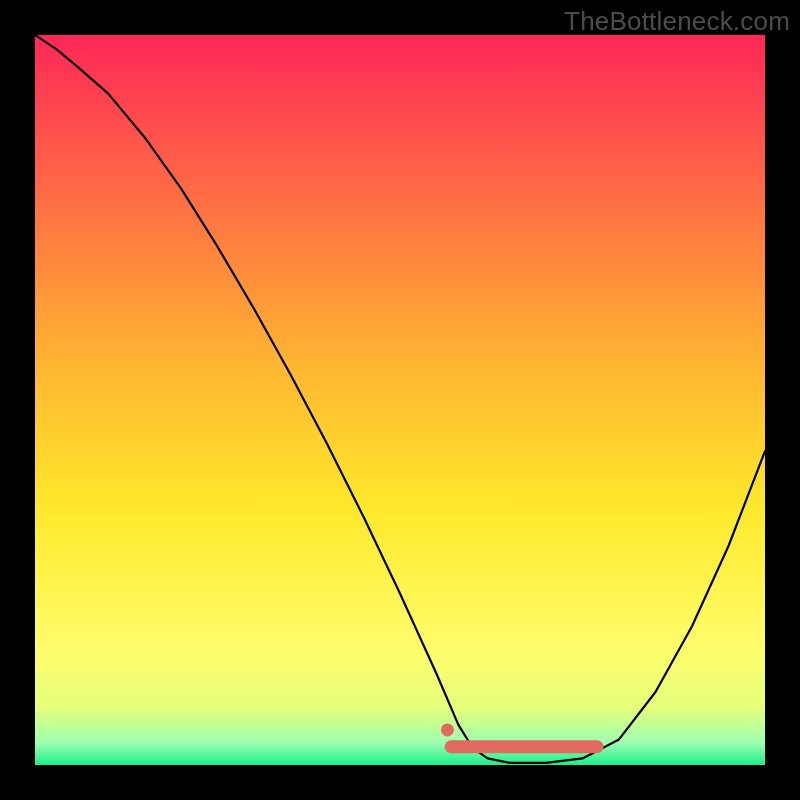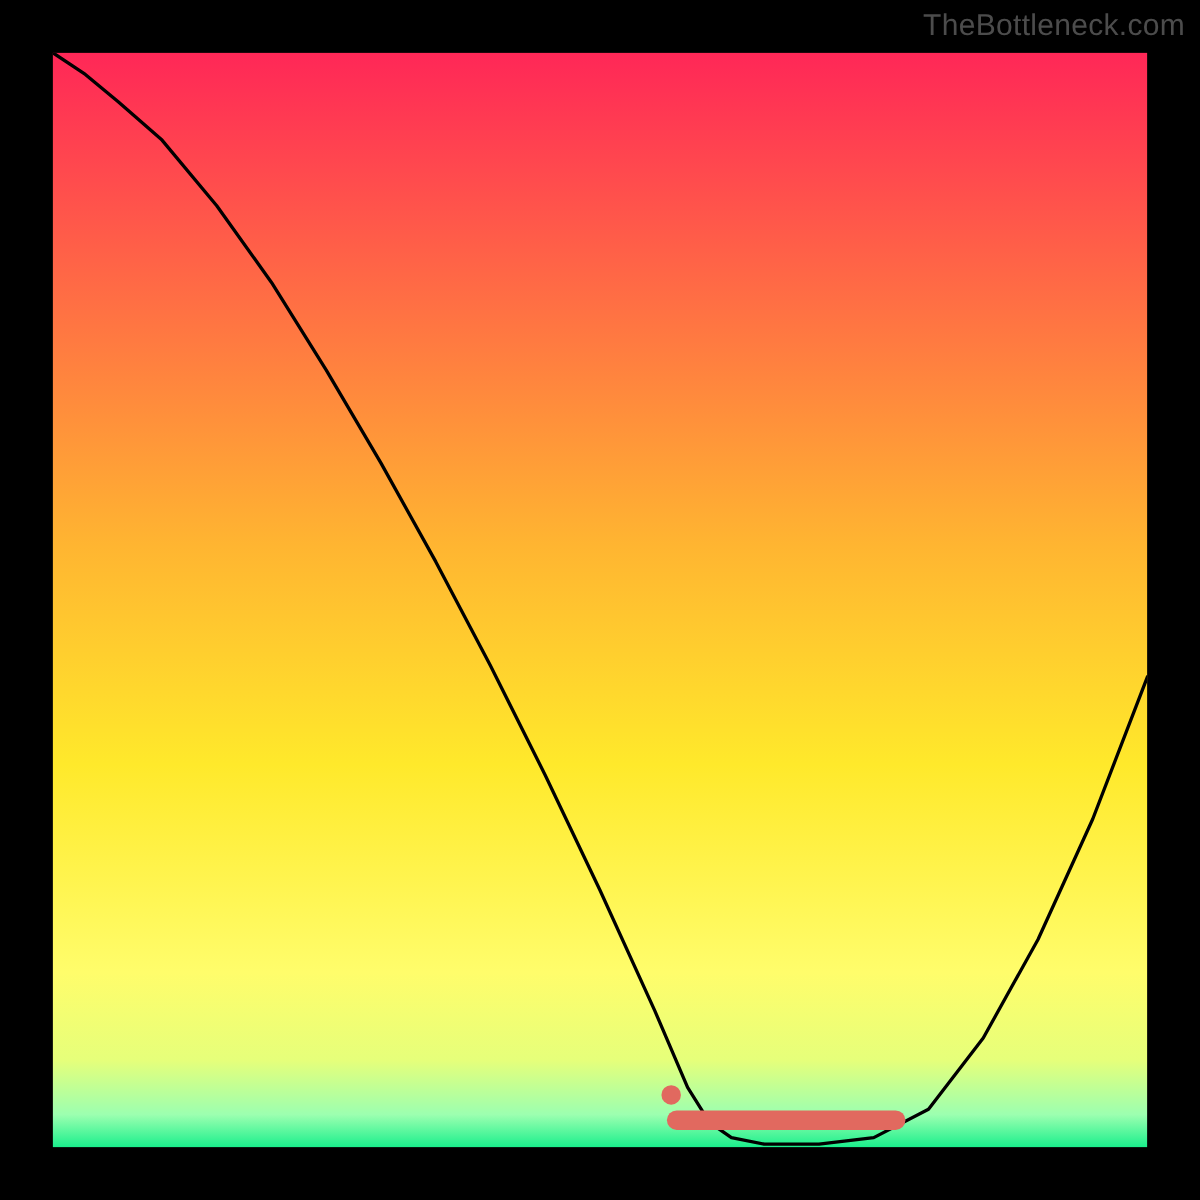--- a/index.html
+++ b/index.html
@@ -3,21 +3,21 @@
 <meta charset="utf-8">
 <style>
   * { margin: 0; padding: 0; box-sizing: border-box; }
   html, body { width: 800px; height: 800px; overflow: hidden; background: #000; }
   .container { position: relative; width: 800px; height: 800px; background: #000; }
   .watermark {
     position: absolute;
     top: 6px;
     right: 10px;
     font-family: Arial, Helvetica, sans-serif;
-    font-size: 20px;
+    font-size: 26px;
     color: #4c4c4c;
     letter-spacing: 0.2px;
   }
   .plot-area {
     position: absolute;
     left: 35px;
     top: 35px;
     width: 730px;
     height: 730px;
     overflow: hidden;

